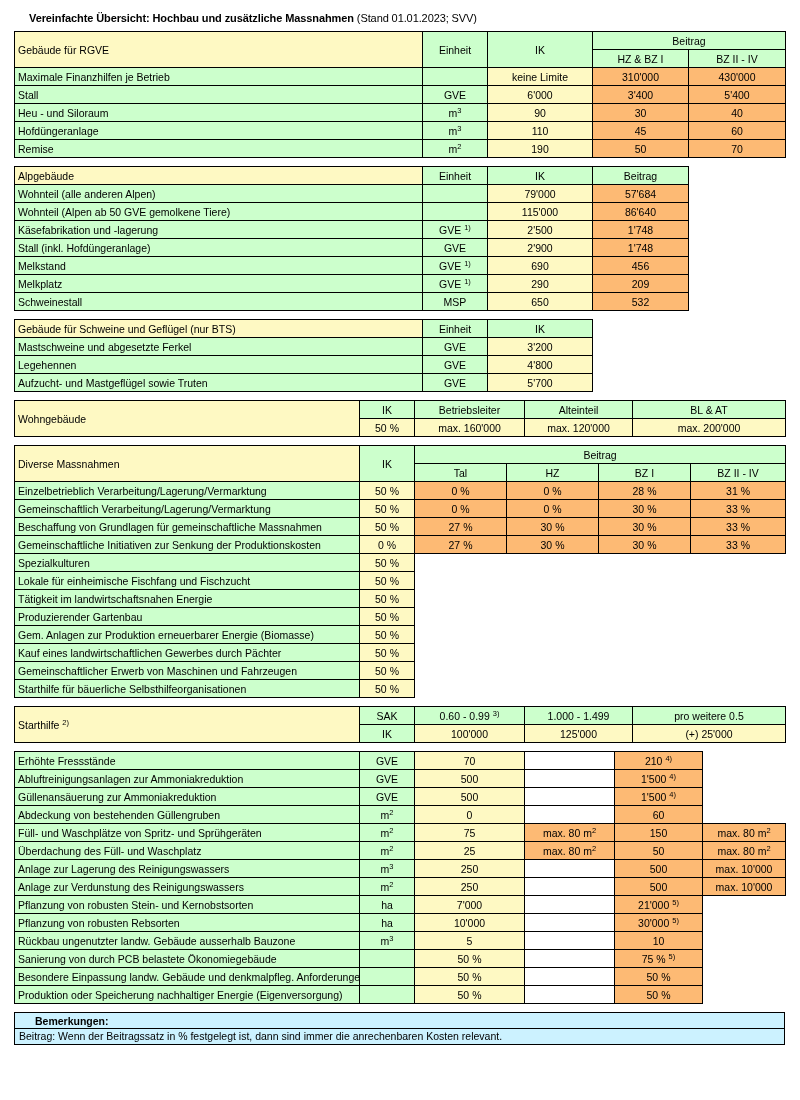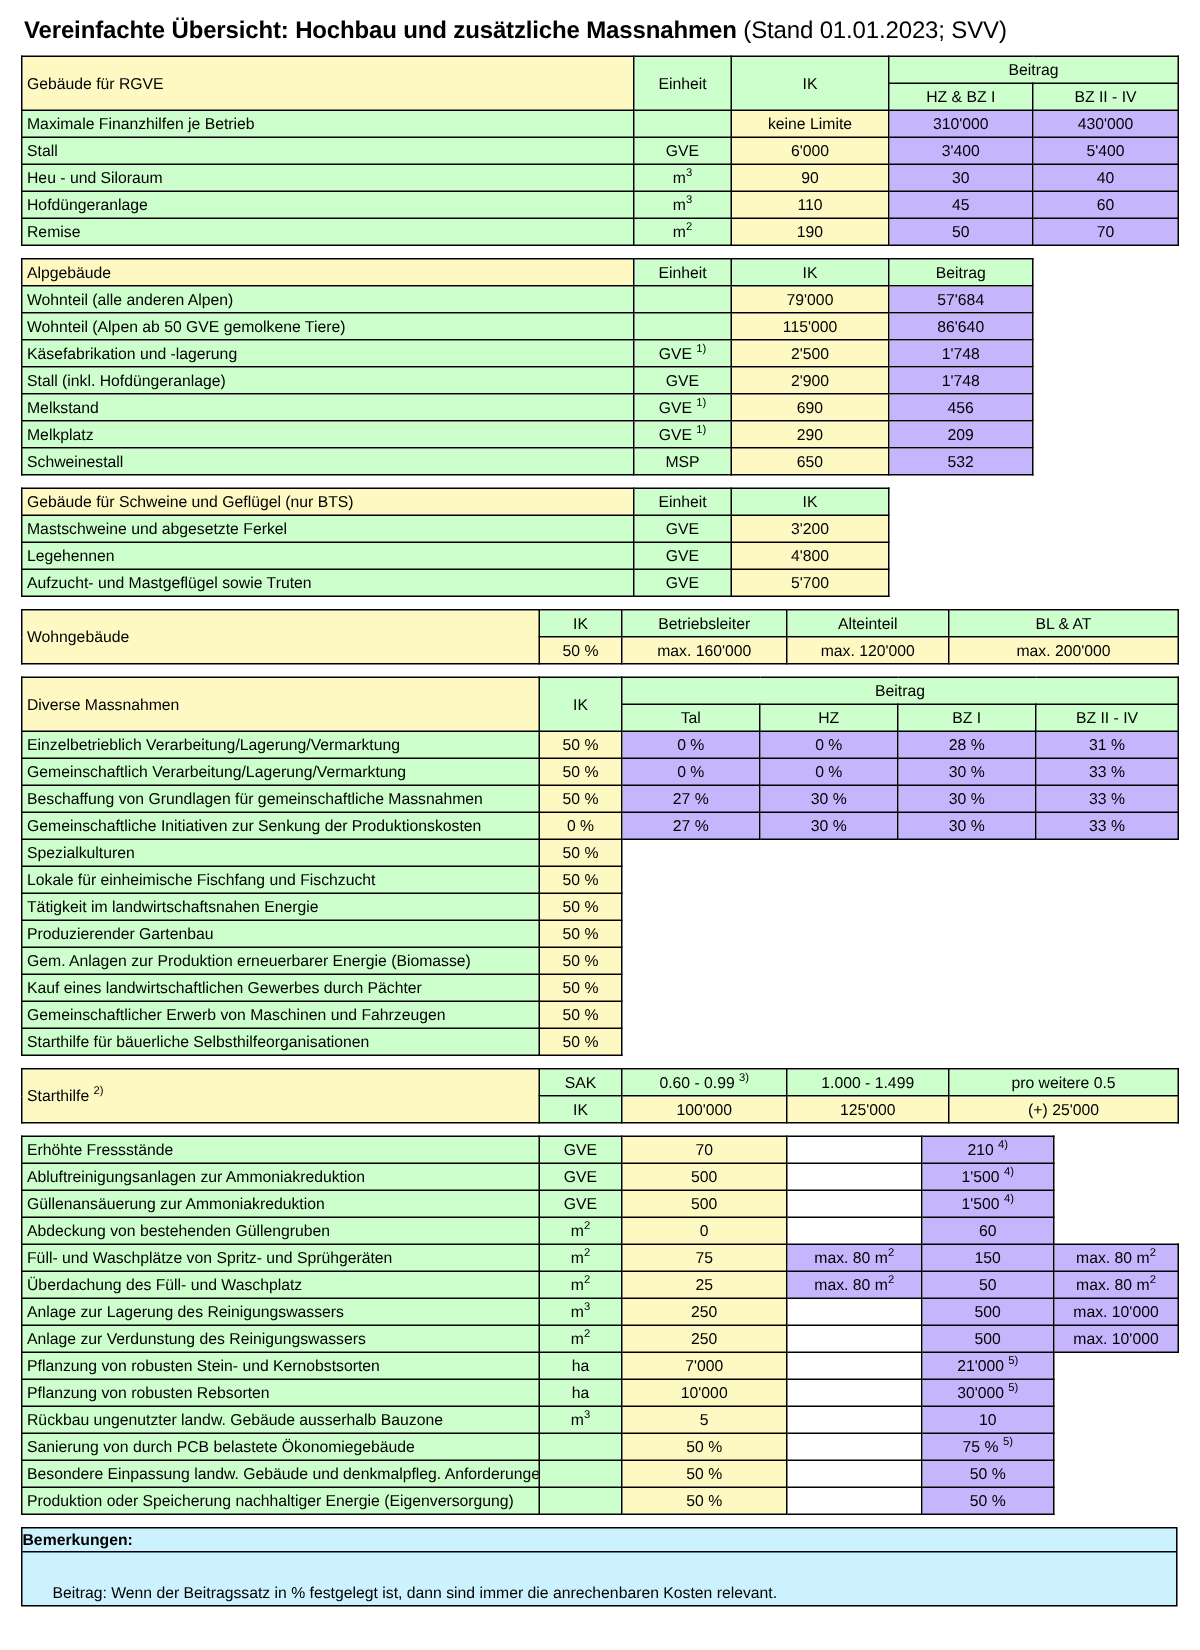--- a/index.html
+++ b/index.html
@@ -13,23 +13,23 @@
     font-family: "Liberation Sans", sans-serif;
     font-size: 10.5px;
     color: #000000;
   }
   .page {
     width: 800px;
     box-sizing: border-box;
     padding: 10px 14px 6px 14px;
   }
   .doc-title {
-    font-size: 16px;
+    font-size: 11px;
     font-weight: bold;
-    margin: 2px 0 7px 2px;
+    margin: 2px 0 7px 15px;
     letter-spacing: -0.1px;
   }
   .doc-title .sub {
     font-weight: normal;
   }
   table.block {
     border-collapse: collapse;
     table-layout: fixed;
     width: 771px;
     margin-bottom: 8px;
@@ -54,43 +54,42 @@
     background: #ccffcc;
     font-weight: bold;
     text-align: center;
   }
   .hdr-plain {
     background: #ccffcc;
     text-align: center;
   }
   .green { background: #ccffcc; }
   .yellow { background: #fef9c3; }
-  .orange { background: #c4b5fd; }
+  .orange { background: #fdba74; }
   .white { background: #ffffff; }
   .c { text-align: center; }
   sup { font-size: 7.5px; vertical-align: super; line-height: 0; }
   .notes {
     width: 771px;
     border: 1px solid #000000;
     background: #ccf2ff;
     box-sizing: border-box;
     padding: 0;
     margin-bottom: 7px;
   }
   .notes .nhdr {
     font-weight: bold;
-    padding: 2px 4px 1px 0;
+    padding: 2px 4px 1px 20px;
     border-bottom: 1px solid #000000;
   }
   .notes .nrow {
-    padding: 1px 20px;
+    padding: 1px 4px;
     border-bottom: 1px solid #000000;
     line-height: 12.5px;
     white-space: nowrap;
-    margin-top: 20px;
   }
   .notes .nrow:last-child { border-bottom: none; }
 </style>
 </head>
 <body>
 
 <div class="page">
 
   <div class="doc-title">
     <span>Vereinfachte Übersicht: Hochbau und zusätzliche Massnahmen</span>

